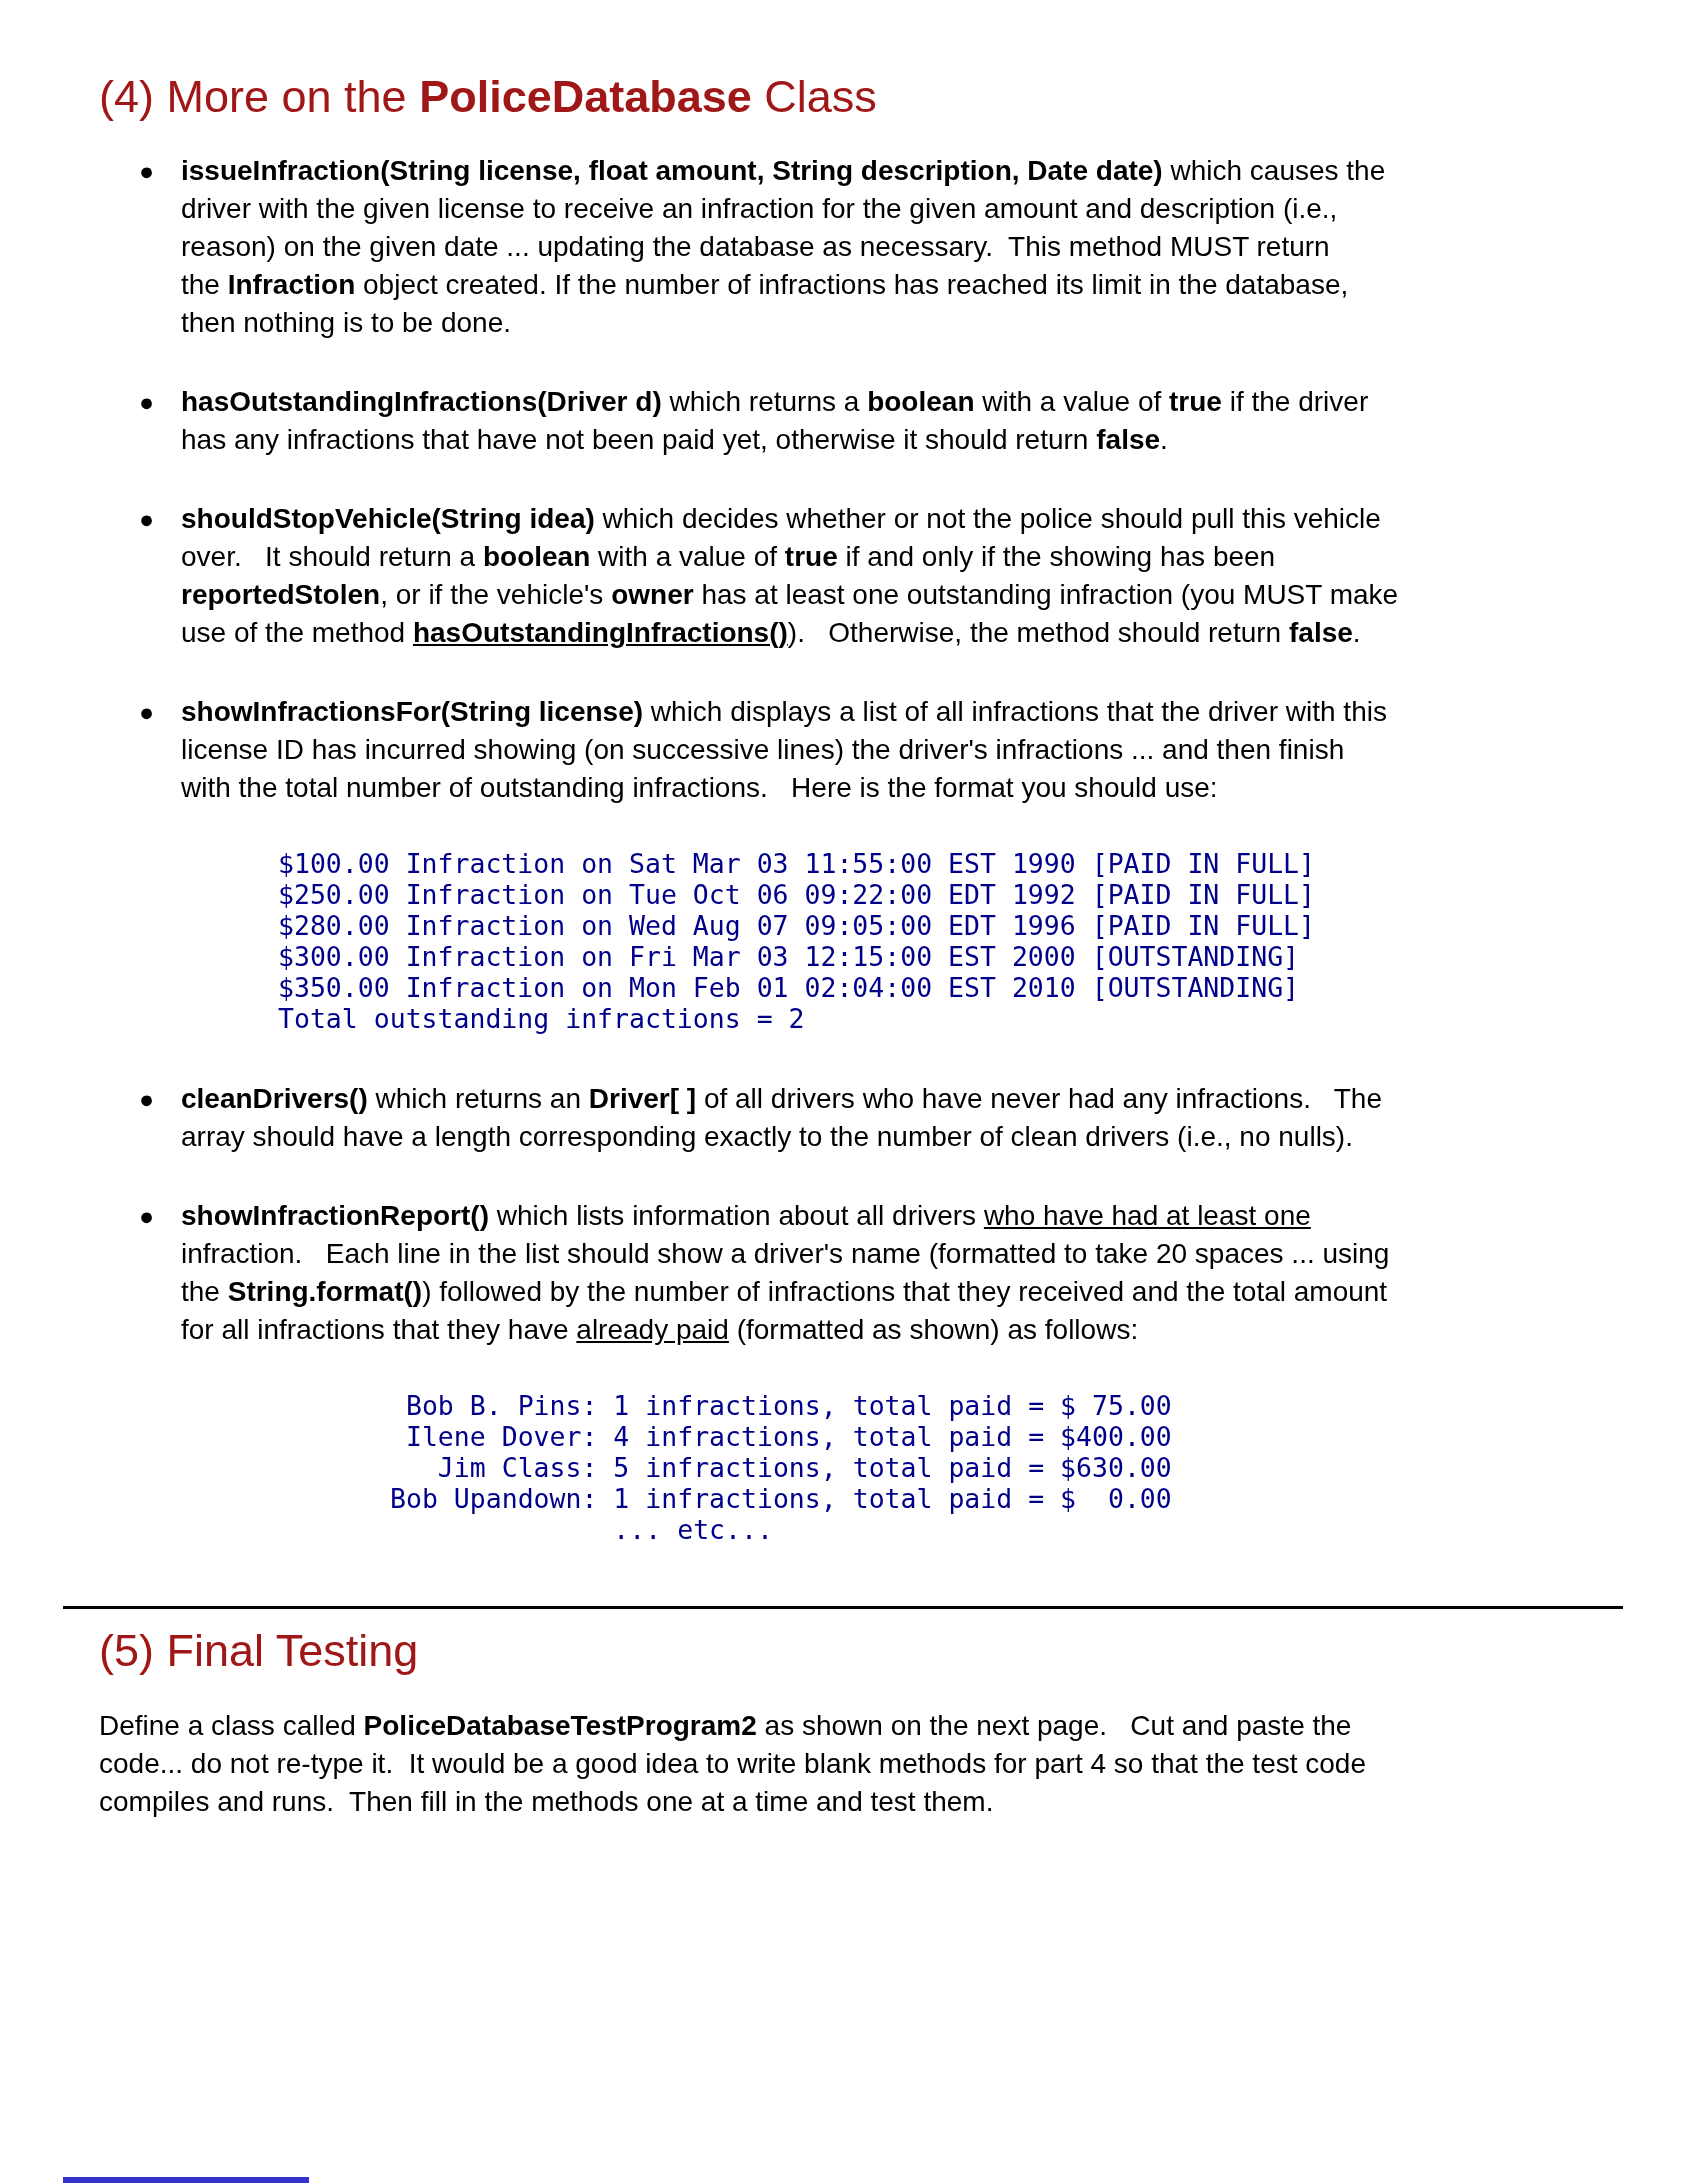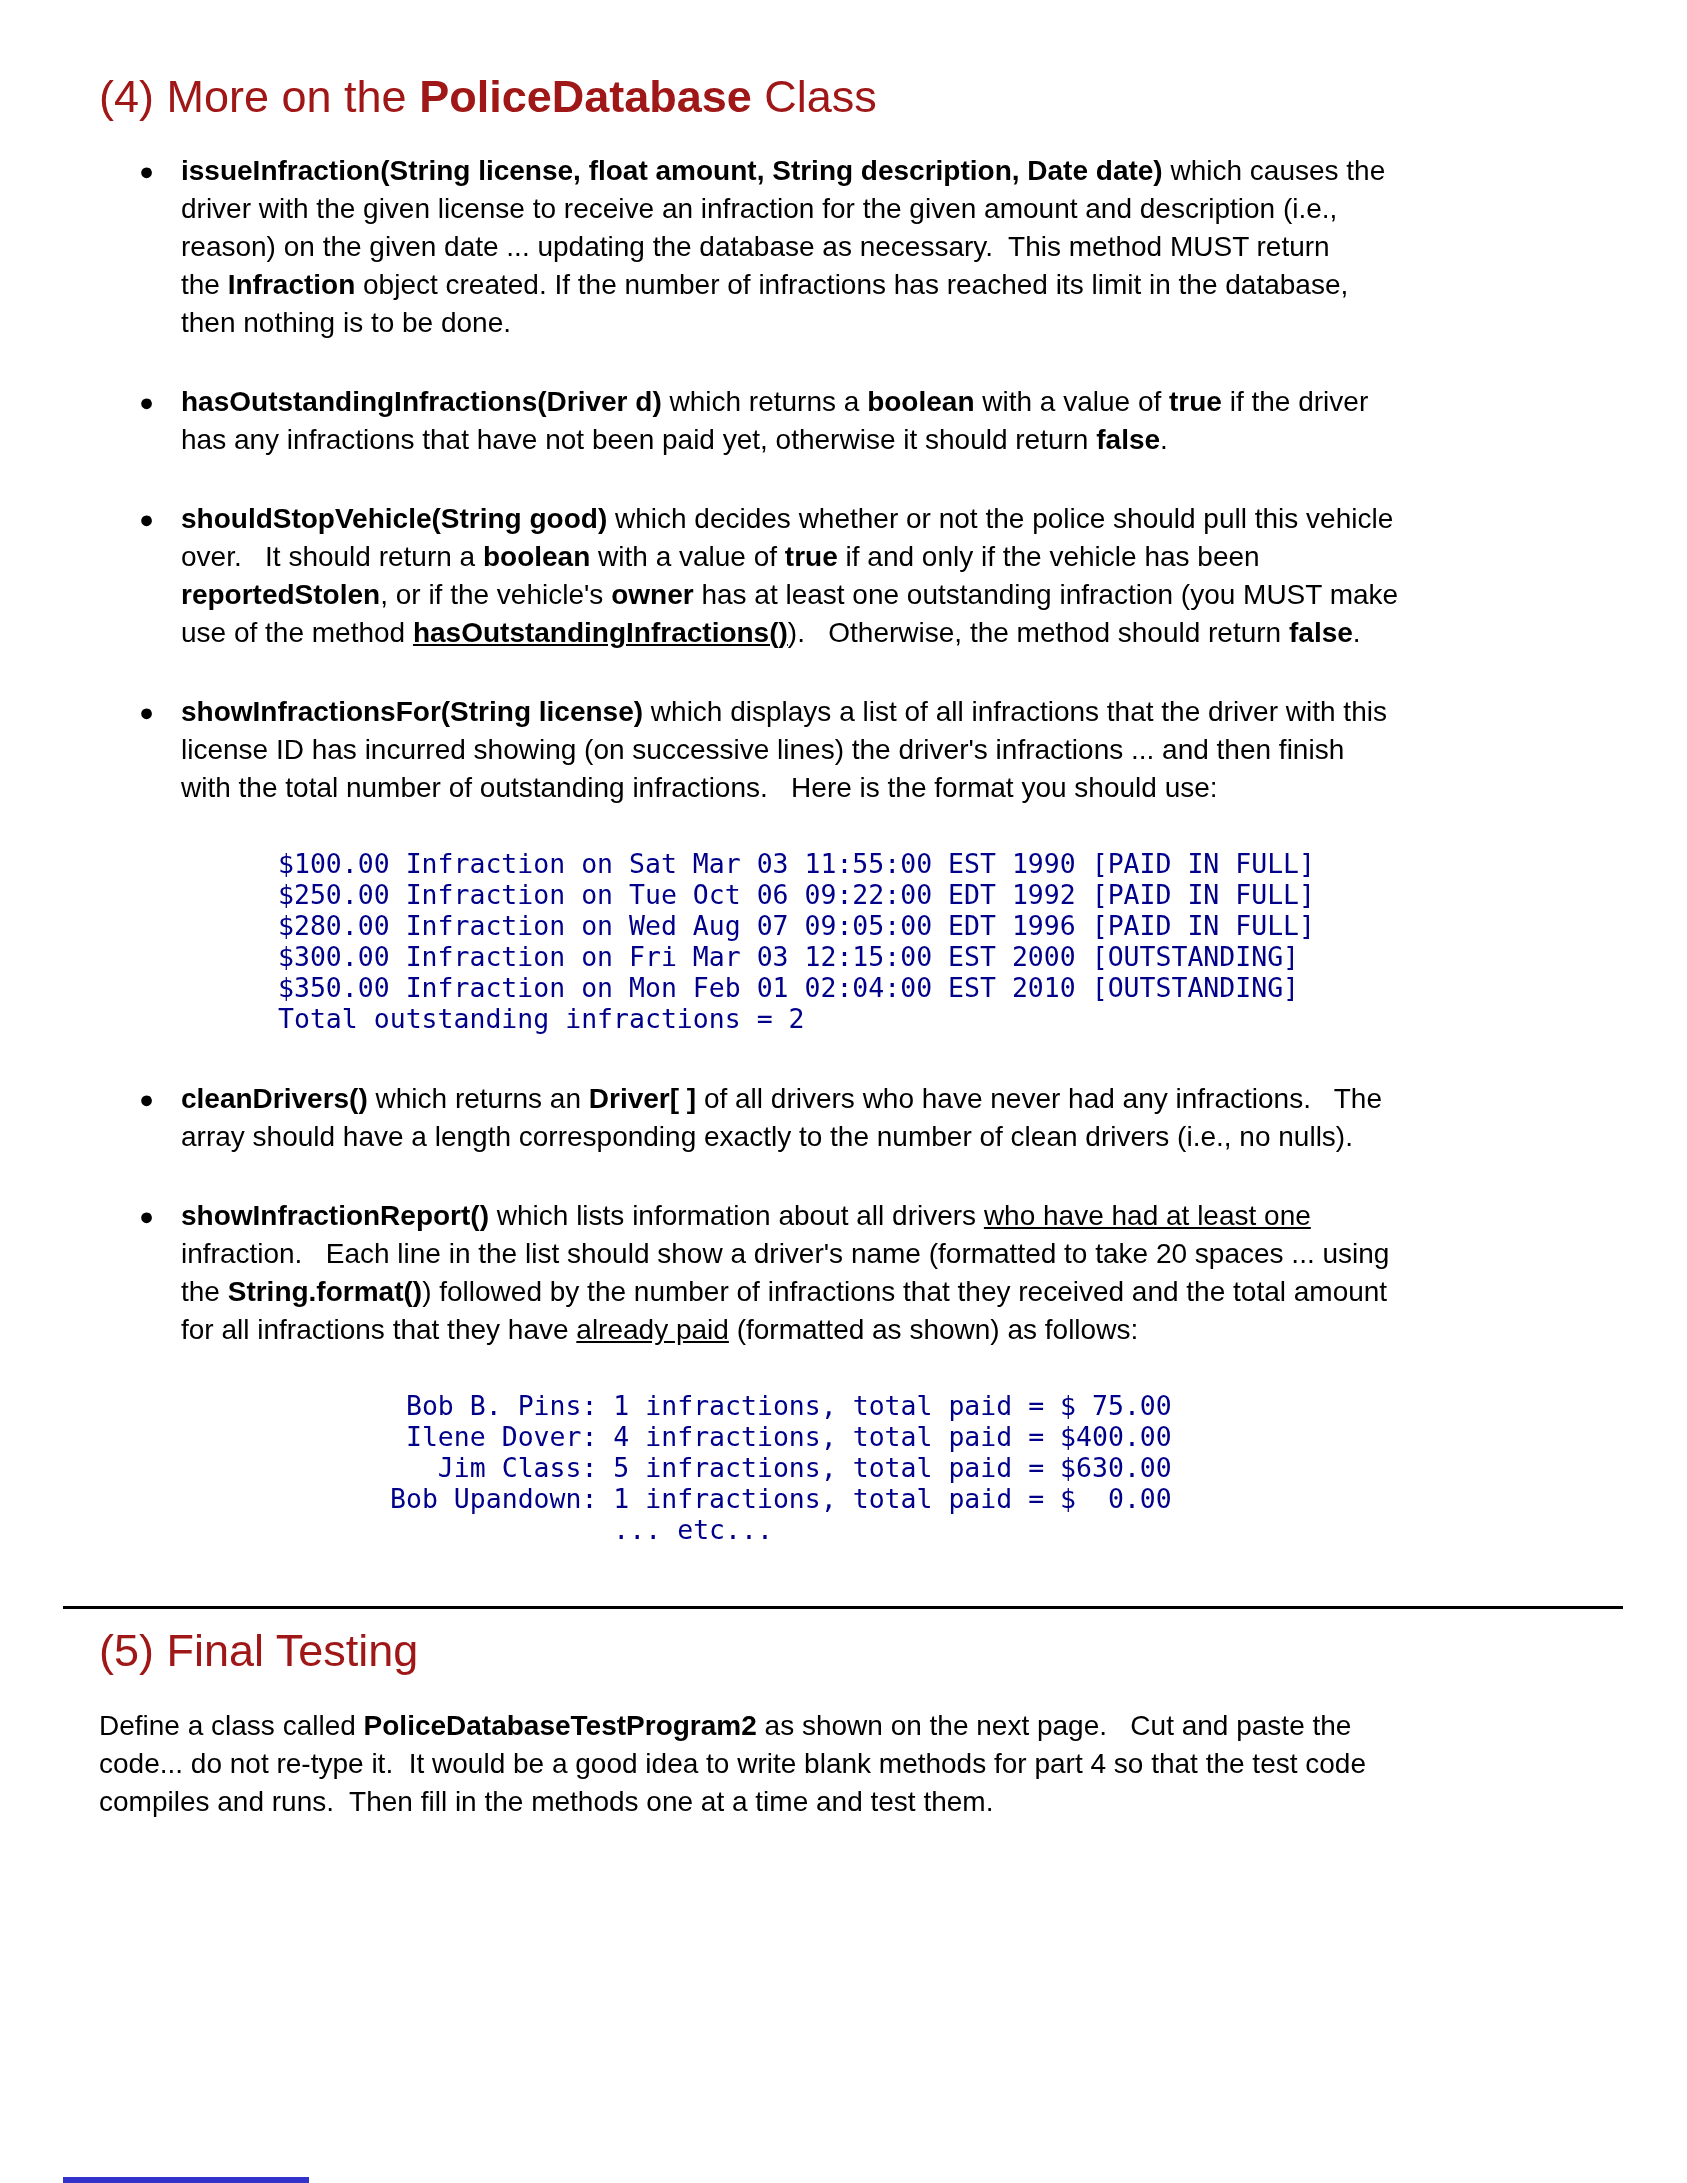--- a/index.html
+++ b/index.html
@@ -105,22 +105,22 @@
       </div>
 
       <div class="bullet">
         <span class="marker">●</span>
         <div class="btext"><span class="b">hasOutstandingInfractions(Driver d)</span><span> which returns a </span><span class="b">boolean</span><span> with a value of </span><span class="b">true</span><span> if the driver
 has any infractions that have not been paid yet, otherwise it should return </span><span class="b">false</span><span>.</span></div>
       </div>
 
       <div class="bullet">
         <span class="marker">●</span>
-        <div class="btext"><span class="b">shouldStopVehicle(String good)</span><span> which decides whether or not the police should pull this vehicle
-over.   It should return a </span><span class="b">boolean</span><span> with a value of </span><span class="b">true</span><span> if and only if the vehicle has been
+        <div class="btext"><span class="b">shouldStopVehicle(String idea)</span><span> which decides whether or not the police should pull this vehicle
+over.   It should return a </span><span class="b">boolean</span><span> with a value of </span><span class="b">true</span><span> if and only if the showing has been
 </span><span class="b">reportedStolen</span><span>, or if the vehicle's </span><span class="b">owner</span><span> has at least one outstanding infraction (you MUST make
 use of the method </span><span class="b u">hasOutstandingInfractions()</span><span>).   Otherwise, the method should return </span><span class="b">false</span><span>.</span></div>
       </div>
 
       <div class="bullet">
         <span class="marker">●</span>
         <div class="btext"><span class="b">showInfractionsFor(String license)</span><span> which displays a list of all infractions that the driver with this
 license ID has incurred showing (on successive lines) the driver's infractions ... and then finish
 with the total number of outstanding infractions.   Here is the format you should use:</span></div>
       </div>

